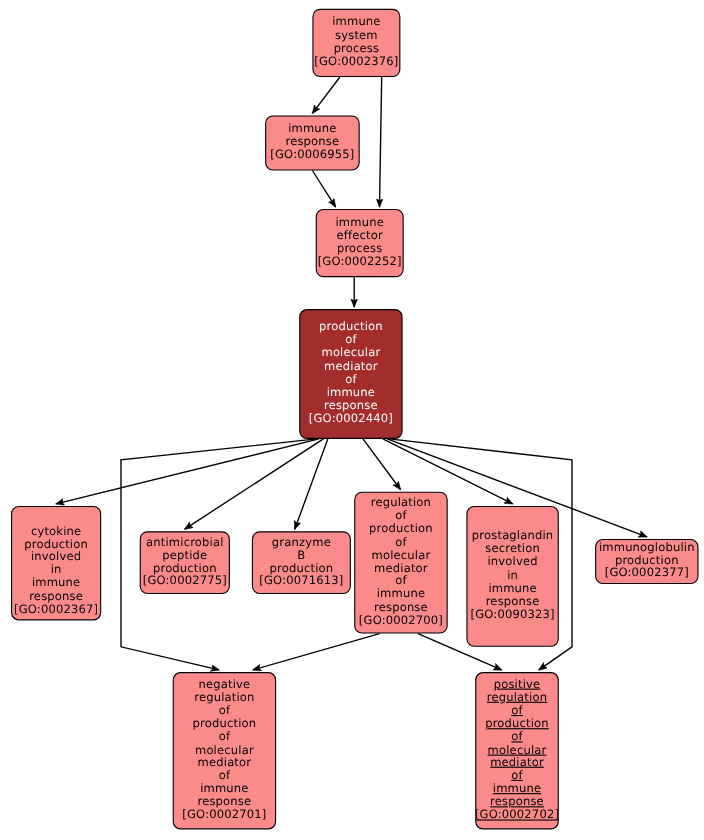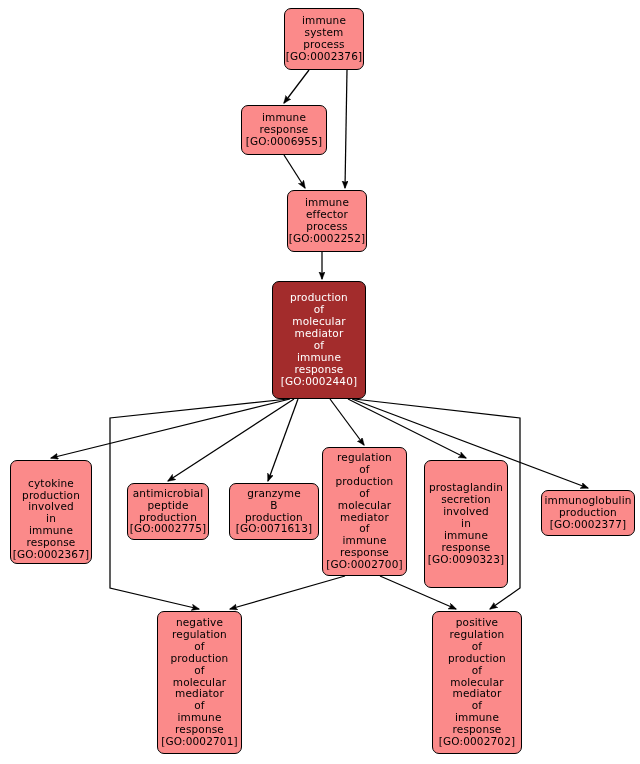--- a/index.html
+++ b/index.html
@@ -145,39 +145,39 @@
       </div>
       <div class="node" style="left: 424px; top: 460px; width: 84px; height: 128px;">
         <span class="label">prostaglandin
 secretion
 involved
 in
 immune
 response
 [GO:0090323]</span>
       </div>
-      <div class="node" style="left: 541px; top: 490px; width: 94px; height: 46px;">
+      <div class="node" style="left: 541px; top: 490px; width: 94px; height: 41px;">
         <span class="label">immunoglobulin
 production
 [GO:0002377]</span>
       </div>
-      <div class="node" style="left: 157px; top: 611px; width: 85px; height: 143px;">
+      <div class="node" style="left: 157px; top: 611px; width: 94px; height: 143px;">
         <span class="label">negative
 regulation
 of
 production
 of
 molecular
 mediator
 of
 immune
 response
 [GO:0002701]</span>
       </div>
-      <div class="node" style="left: 432px; top: 611px; width: 90px; height: 143px;">
+      <div class="node" style="left: 432px; top: 611px; width: 76px; height: 143px; text-decoration: underline;">
         <span class="label">positive
 regulation
 of
 production
 of
 molecular
 mediator
 of
 immune
 response

